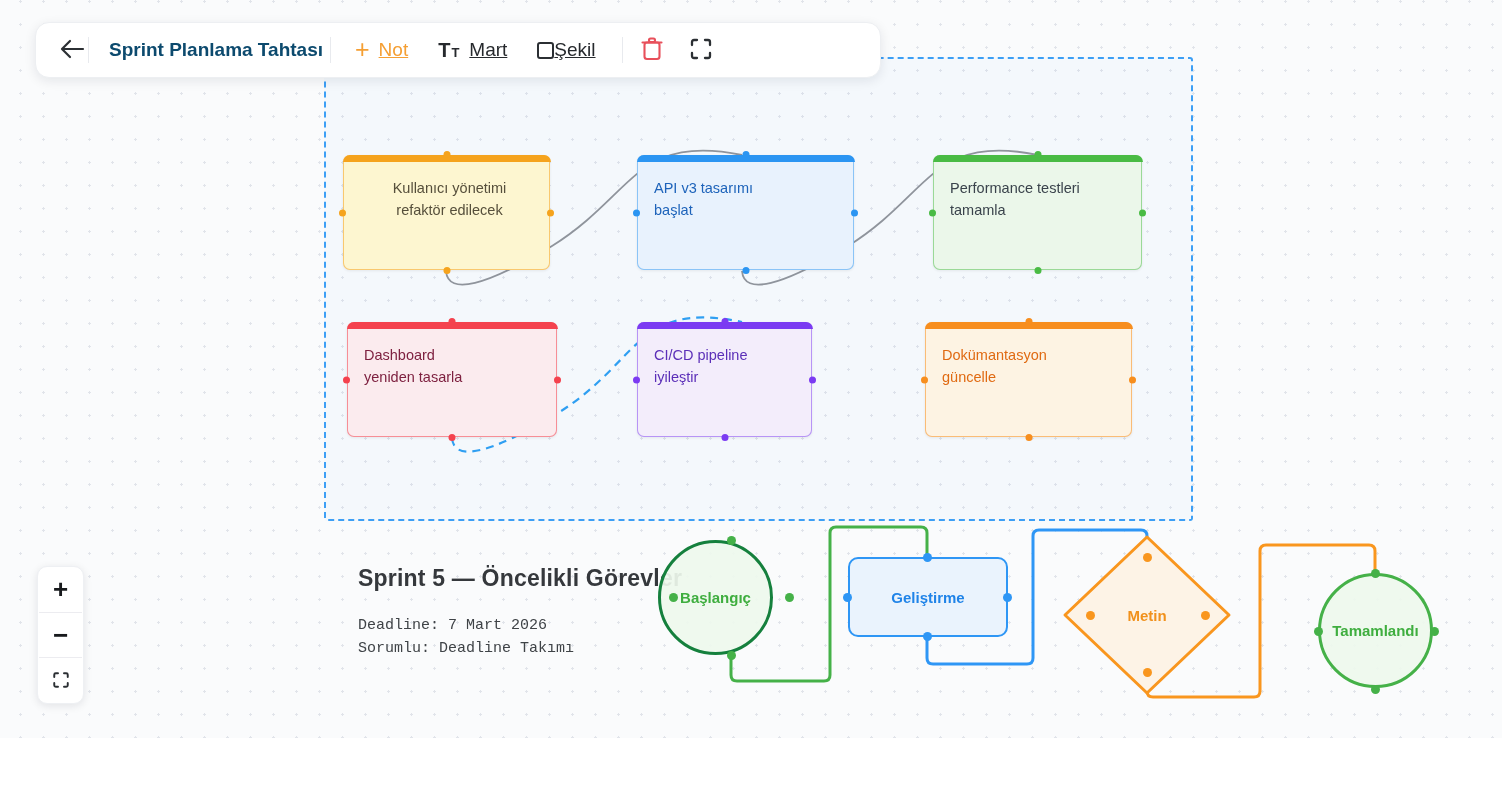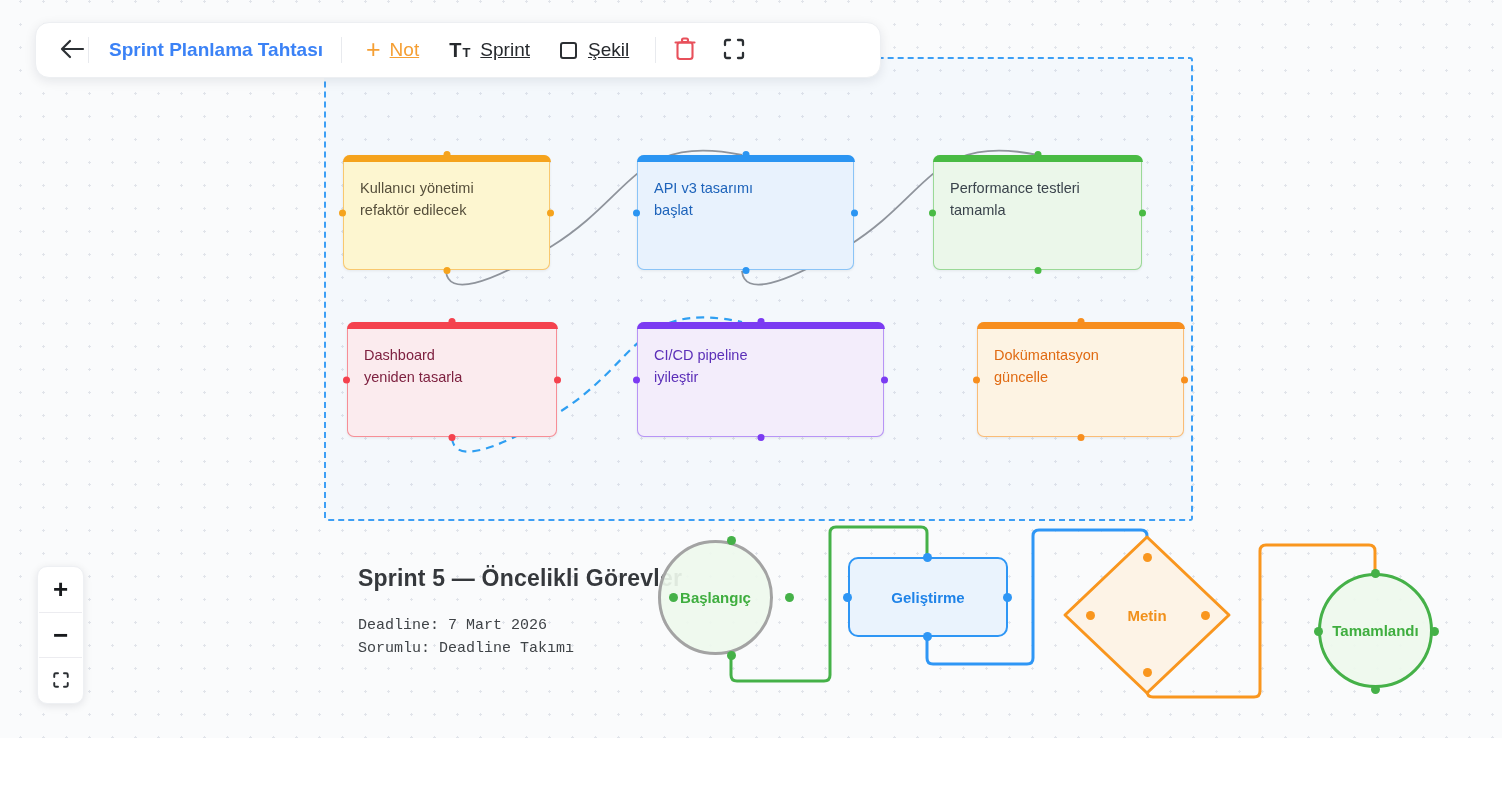--- a/index.html
+++ b/index.html
@@ -26,48 +26,48 @@
   .note-bar { position:absolute; left:-1.5px; right:-1.5px; top:-1.5px; height:7px;
     border-radius:7px 7px 0 0; }
   .note-text { position:absolute; left:16px; top:21px; right:10px;
     font-size:14.5px; line-height:22px; white-space:pre-line; }
   .dot { position:absolute; width:7px; height:7px; border-radius:50%; z-index:4; }
   .dot-t { left:50%; top:-5px; transform:translateX(-50%); }
   .dot-b { left:50%; bottom:-5px; transform:translateX(-50%); }
   .dot-l { left:-5px; top:50%; transform:translateY(-50%); }
   .dot-r { right:-5px; top:50%; transform:translateY(-50%); }
 
-  .note-yellow { left:343px; top:155px; background:#fdf6d0; border-color:rgba(245,163,29,.55); }
+  .note-yellow { left:343px; top:155px; background:#fdf6d0; border-color:rgba(245,163,29,.55);text-align:center; }
   .note-yellow .note-text{ color:#564f3b; }
   .note-blue   { left:637px; top:155px; width:217px; background:#e8f2fd; border-color:rgba(43,149,242,.5); }
   .note-blue .note-text{ color:#1d63ba; }
   .note-green  { left:933px; top:155px; width:209px; background:#ebf7ea; border-color:rgba(73,187,68,.5); }
   .note-green .note-text{ color:#3a434c; }
   .note-red    { left:347px; top:322px; width:210px; background:#fbebee; border-color:rgba(244,66,78,.55); }
   .note-red .note-text{ color:#7e2140; }
-  .note-purple { left:637px; top:322px; width:247px; background:#f3edfb; border-color:rgba(123,59,242,.5); }
+  .note-purple { left:637px; top:322px; width:175px; background:#f3edfb; border-color:rgba(123,59,242,.5); }
   .note-purple .note-text{ color:#5b2fb8; }
-  .note-orange { left:977px; top:322px; background:#fdf3e3; border-color:rgba(247,142,30,.55); }
+  .note-orange { left:925px; top:322px; background:#fdf3e3; border-color:rgba(247,142,30,.55); }
   .note-orange .note-text{ color:#e06a12; }
 
   .ac-yellow { background:#f5a31d; } .ac-blue { background:#2b95f2; }
   .ac-green  { background:#49bb44; } .ac-red  { background:#f4424e; }
   .ac-purple { background:#7b3bf2; } .ac-orange{ background:#f78e1e; }
 
   
   #heading { position:absolute; left:358px; top:565px; z-index:3; }
   #heading-title { font-size:23px; font-weight:bold; color:#35383c; letter-spacing:.2px; }
   .heading-sub { font-size:15px; color:#3f4347; line-height:23px; }
   #heading-sub-wrap { margin-top:22px;font-family:Liberation Mono, monospace; }
 
   
   .fc-label { position:absolute; inset:0; display:flex; align-items:center;
     justify-content:center; font-size:15px; font-weight:bold; }
   #fc-start { position:absolute; left:658px; top:540px; width:115px; height:115px;
-    border-radius:50%; border:3px solid #a3a3a3; background:rgba(238,248,237,.92); z-index:3; }
+    border-radius:50%; border:3px solid #15803d; background:rgba(238,248,237,.92); z-index:3; }
   #fc-start .fc-label { color:#3fae3f; }
   #fc-process { position:absolute; left:848px; top:557px; width:160px; height:80px;
     border-radius:10px; border:2.5px solid #2e96f5; background:#eaf3fd; z-index:3; }
   #fc-process .fc-label { color:#1f83e8;text-align:right; }
   #fc-decision { position:absolute; left:1060px; top:532px; width:174px; height:166px; z-index:3; }
   #fc-decision .fc-label { color:#f1911c; }
   #fc-end { position:absolute; left:1318px; top:573px; width:115px; height:115px;
     border-radius:50%; border:3px solid #45b148; background:rgba(238,248,237,.92); z-index:3; }
   #fc-end .fc-label { color:#3fae3f; }
   .fdot { position:absolute; width:9px; height:9px; border-radius:50%; z-index:5; }
@@ -75,29 +75,29 @@
 
   
   #toolbar { position:absolute; left:35px; top:22px; width:846px; height:56px;
     background:#fff; border:1px solid #edeff2; border-radius:14px;
     box-shadow:0 3px 12px rgba(16,24,40,.09); display:flex; align-items:center;
     padding:0 20px; z-index:10; }
   .tb-divider { width:1px; height:26px; background:#e8eaee; }
   .tb-btn { display:flex; align-items:center; background:none; border:none;
     cursor:pointer; font-family:inherit; }
   #back-btn { width:32px; height:32px; justify-content:center; }
-  #tb-title { font-size:19px; font-weight:bold; color:#3b82f6; margin:0 18px 0 20px; white-space:nowrap; }
+  #tb-title { font-size:19px; font-weight:bold; color:#0c4a6e; margin:0 7px 0 20px; white-space:nowrap; }
   .tool-label { font-size:19px; color:#26292d;text-decoration:underline; }
   #tool-note { margin-left:24px; gap:9px; }
   #tool-note .tool-label, #tool-note .plus-glyph { color:#f59f33; }
   .plus-glyph { font-size:25px; font-weight:400; line-height:1; margin-top:-2px; }
   #tool-text { margin-left:30px; gap:10px; }
   .tt-icon { color:#26292d; font-weight:bold; display:flex; align-items:baseline; }
   .tt-big { font-size:20px; } .tt-small { font-size:13px; margin-left:1px; }
-  #tool-shape { margin-left:30px; gap:11px; }
+  #tool-shape { margin-left:30px; }
   .square-icon { width:17px; height:17px; border:2.2px solid #2b2f33; border-radius:3px; }
   #tb-div2 { margin-left:26px; }
   #trash-btn { margin-left:17px; }
   #tb-fullscreen-btn { margin-left:25px; }
 
   
   #zoom-panel { position:absolute; left:37px; top:566px; width:47px; height:138px;
     background:#fff; border:1px solid #eef0f3; border-radius:10px;
     box-shadow:0 2px 8px rgba(16,24,40,.10); display:flex; flex-direction:column; z-index:10; }
   .zoom-btn { flex:1; display:flex; align-items:center; justify-content:center;
@@ -246,21 +246,21 @@
     <button class="tb-btn" id="tool-note">
       <span class="plus-glyph">+</span>
       <span class="tool-label">Not</span>
     </button>
 
     <button class="tb-btn" id="tool-text">
       <span class="tt-icon">
         <span class="tt-big">T</span>
           <span class="tt-small">T</span>
       </span>
-      <span class="tool-label">Sprint</span>
+      <span class="tool-label">Mart</span>
     </button>
 
     <button class="tb-btn" id="tool-shape">
       <span class="square-icon"></span>
       <span class="tool-label">Şekil</span>
     </button>
 
     <div class="tb-divider" id="tb-div2"></div>
 
     <button class="tb-btn" id="trash-btn">

